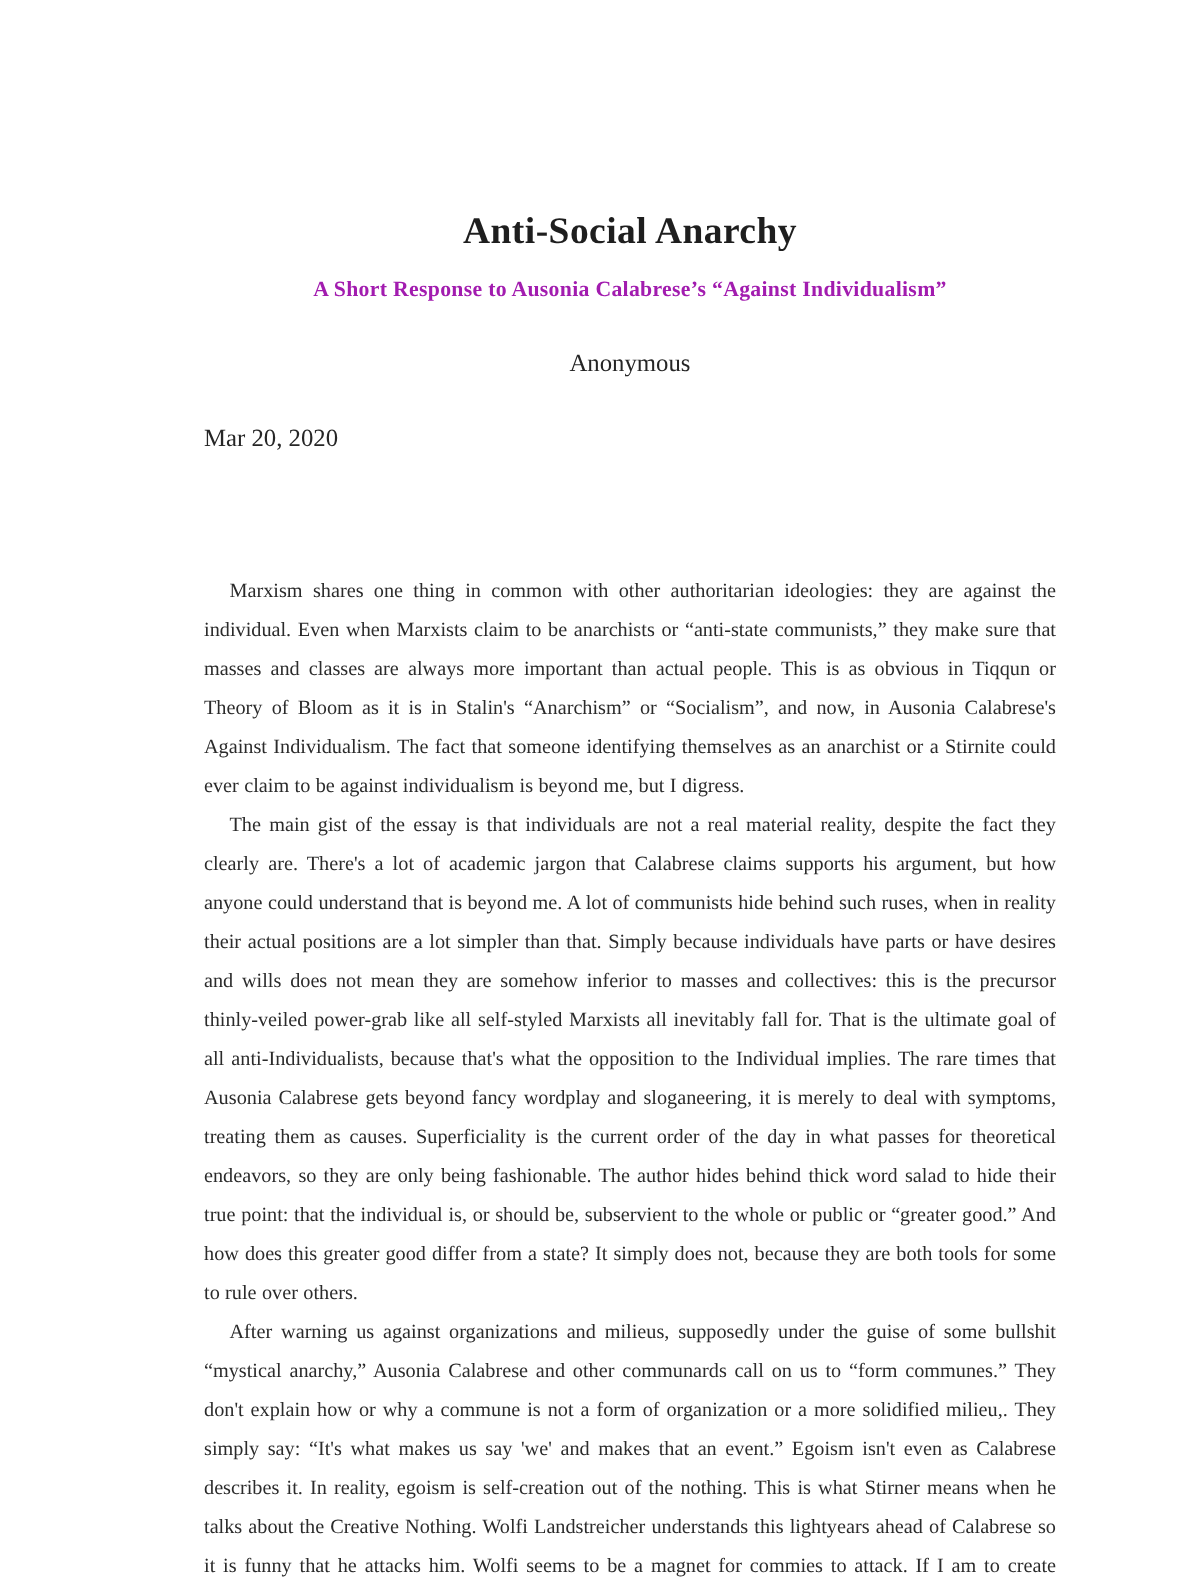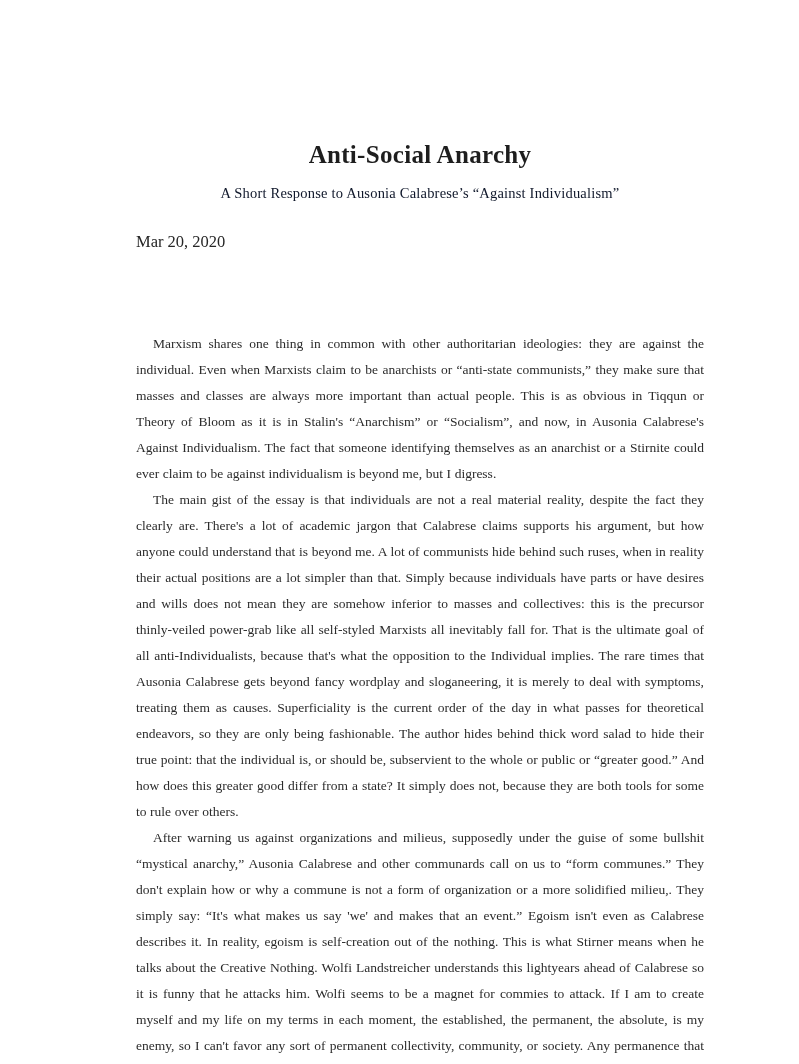--- a/index.html
+++ b/index.html
@@ -31,22 +31,22 @@
     text-align: center;
     font-size: 25px;
     font-weight: bold;
     color: #1e1e1e;
     letter-spacing: 0.3px;
   }
   .doc-subtitle {
     margin-top: 16px;
     text-align: center;
     font-size: 14.5px;
-    font-weight: normal;
-    color: #0f172a;
+    font-weight: bold;
+    color: #a21caf;
     letter-spacing: 0.2px;
   }
   .doc-author {
     margin-top: 30px;
     text-align: center;
     font-size: 16.5px;
   }
   .doc-date {
     margin-top: 30px;
     text-align: left;
@@ -68,20 +68,21 @@
     word-spacing: 0.2px;
   }
 </style>
 </head>
 <body>
 
 <div class="page">
   <div class="content">
     <div class="doc-title">Anti-Social Anarchy</div>
     <div class="doc-subtitle">A Short Response to Ausonia Calabrese’s “Against Individualism”</div>
+    <div class="doc-author">Anonymous</div>
     <div class="doc-date">Mar 20, 2020</div>
     <div class="doc-body">
       <p>Marxism shares one thing in common with other authoritarian ideologies: they are against the individual. Even when Marxists claim to be anarchists or “anti-state communists,” they make sure that masses and classes are always more important than actual people. This is as obvious in Tiqqun or Theory of Bloom as it is in Stalin's “Anarchism” or “Socialism”, and now, in Ausonia Calabrese's Against Individualism. The fact that someone identifying themselves as an anarchist or a Stirnite could ever claim to be against individualism is beyond me, but I digress.</p>
       <p>The main gist of the essay is that individuals are not a real material reality, despite the fact they clearly are. There's a lot of academic jargon that Calabrese claims supports his argument, but how anyone could understand that is beyond me. A lot of communists hide behind such ruses, when in reality their actual positions are a lot simpler than that. Simply because individuals have parts or have desires and wills does not mean they are somehow inferior to masses and collectives: this is the precursor thinly-veiled power-grab like all self-styled Marxists all inevitably fall for. That is the ultimate goal of all anti-Individualists, because that's what the opposition to the Individual implies. The rare times that Ausonia Calabrese gets beyond fancy wordplay and sloganeering, it is merely to deal with symptoms, treating them as causes. Superficiality is the current order of the day in what passes for theoretical endeavors, so they are only being fashionable. The author hides behind thick word salad to hide their true point: that the individual is, or should be, subservient to the whole or public or “greater good.” And how does this greater good differ from a state? It simply does not, because they are both tools for some to rule over others.</p>
       <p>After warning us against organizations and milieus, supposedly under the guise of some bullshit “mystical anarchy,” Ausonia Calabrese and other communards call on us to “form communes.” They don't explain how or why a commune is not a form of organization or a more solidified milieu,. They simply say: “It's what makes us say 'we' and makes that an event.” Egoism isn't even as Calabrese describes it. In reality, egoism is self-creation out of the nothing. This is what Stirner means when he talks about the Creative Nothing. Wolfi Landstreicher understands this lightyears ahead of Calabrese so it is funny that he attacks him. Wolfi seems to be a magnet for commies to attack. If I am to create myself and my life on my terms in each moment, the established, the permanent, the absolute, is my enemy, so I can't favor any sort of permanent collectivity, community, or society. Any permanence that permeates me, petrifies me so that I am no longer able to create my self on my terms. I can only try to adapt myself to the permeating permanence. So</p>
     </div>
   </div>
 </div>
 
 </body></html>

